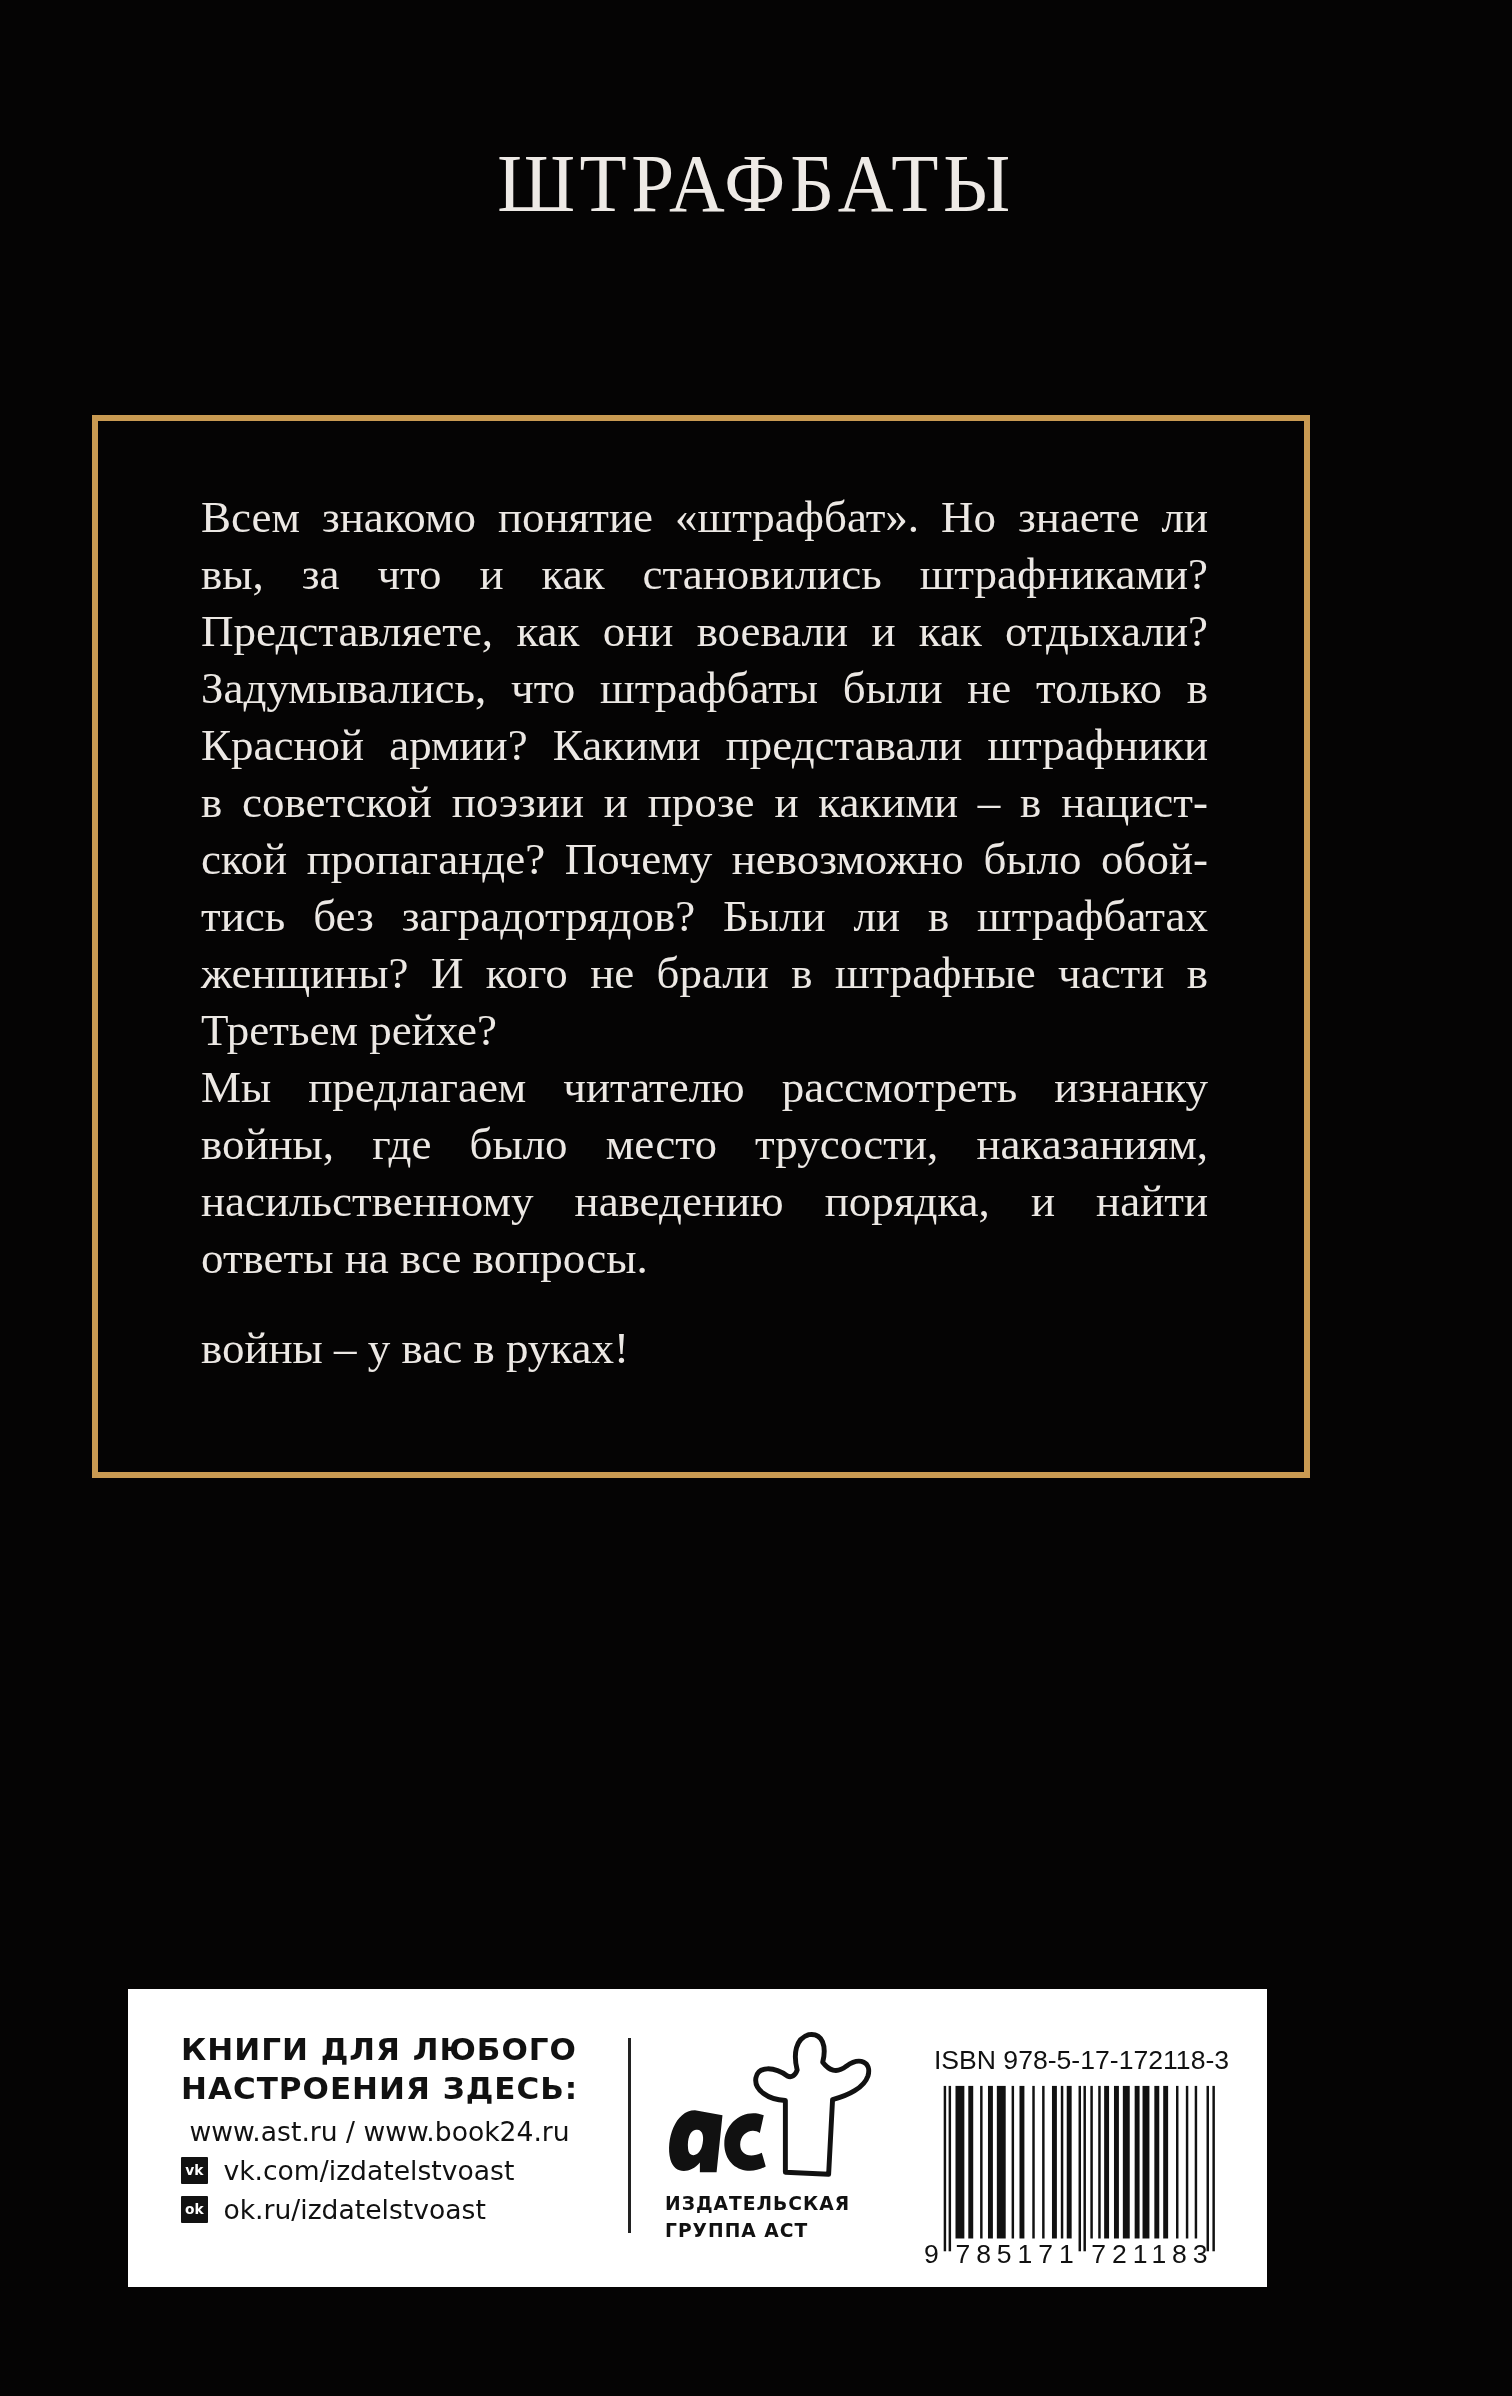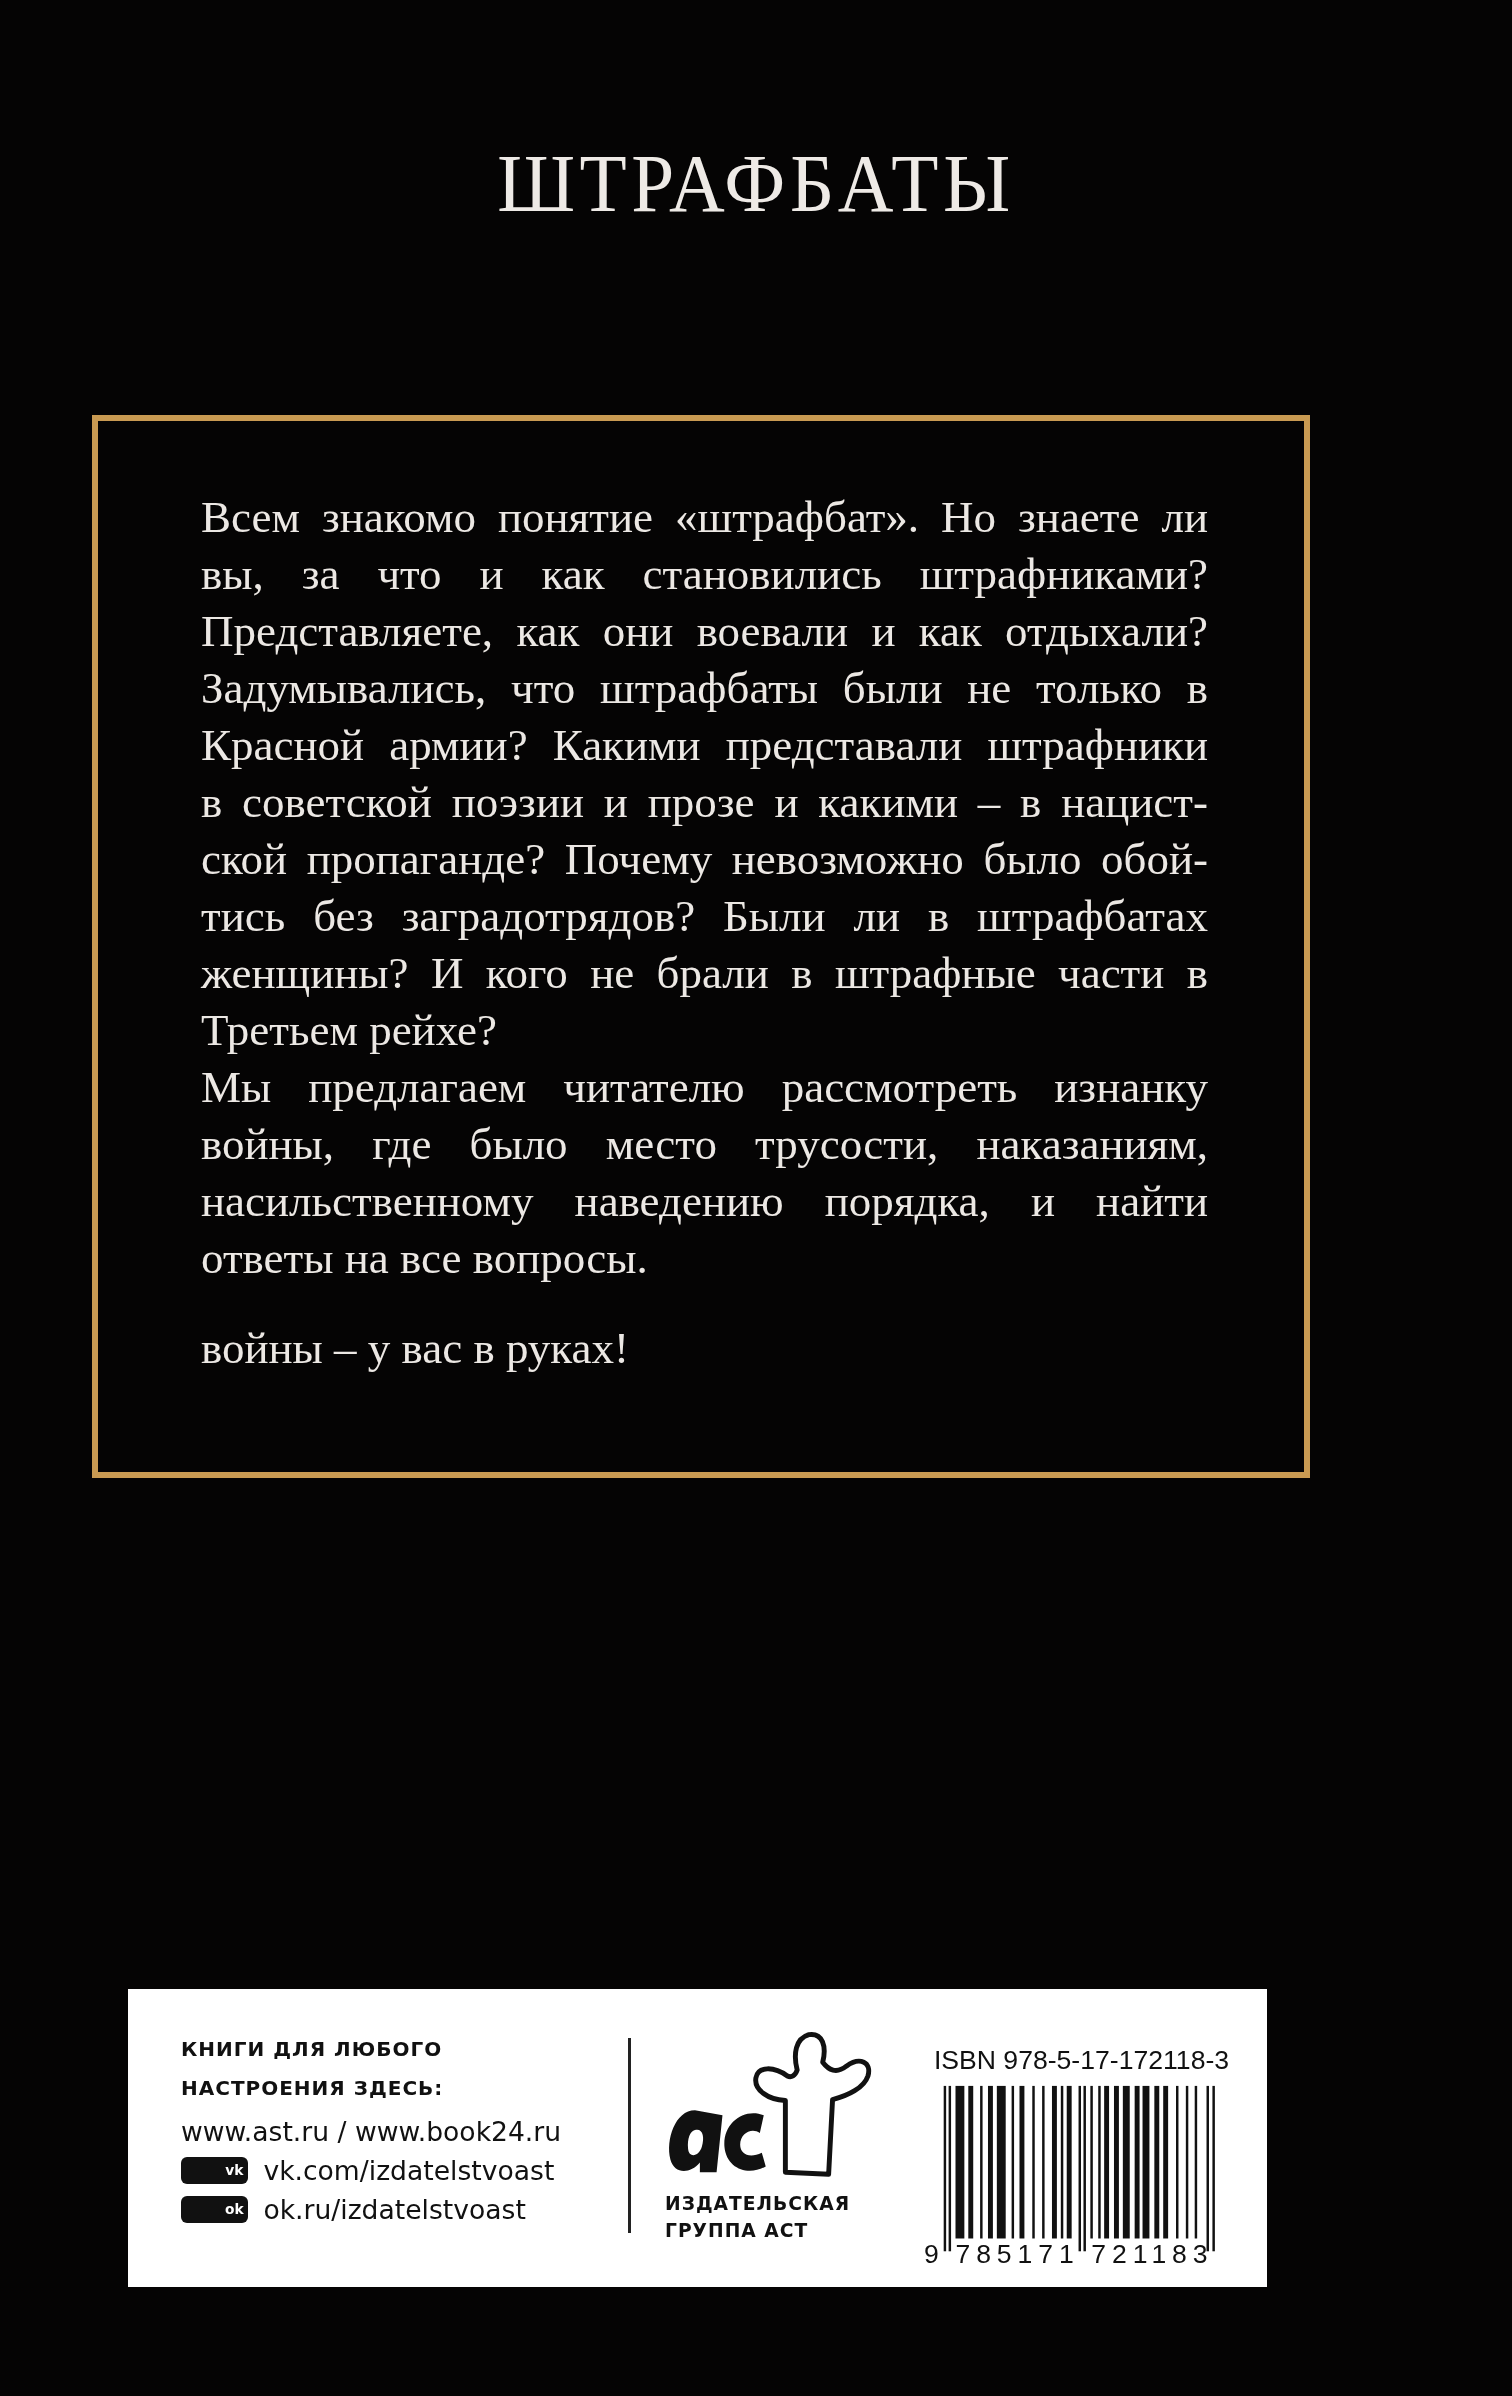--- a/index.html
+++ b/index.html
@@ -54,45 +54,44 @@
     background: #ffffff;
   }
   .promo {
     position: absolute;
     left: 53px; top: 41px;
     color: #111;
     font-family: "DejaVu Sans", "Liberation Sans", sans-serif;
   }
   .promo .head {
     font-weight: bold;
-    font-size: 20px;
+    font-size: 31px;
     line-height: 39px;
     letter-spacing: 1px;
   }
   .promo .site {
     font-size: 26.6px;
     line-height: 39px;
     margin-top: 3.9px;
     text-align: center;
   }
   .promo .social {
     font-size: 26.6px;
     line-height: 39px;
     display: flex; align-items: center;
   }
   .social .badge {
     width: 26.6px; height: 26.6px;
     background: #111;
-    border-radius: 6px;
+    border-radius: 1px;
     margin-right: 15.8px;
     display: inline-flex; align-items: center; justify-content: center;
     color: #fff;
     font-size: 13.8px; font-weight: bold;
     font-family: "DejaVu Sans", sans-serif;
-    padding-left: 40px;
   }
   .divider {
     position: absolute;
     left: 500px; top: 49px;
     width: 3px; height: 195px;
     background: #222;
   }
   .logo {
     position: absolute;
     left: 537px; top: 27.6px;

